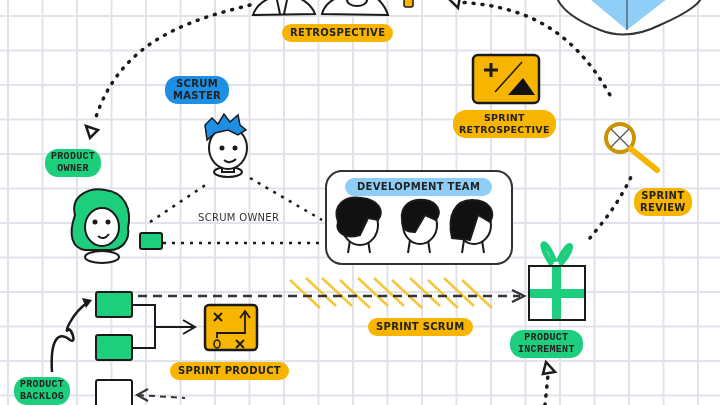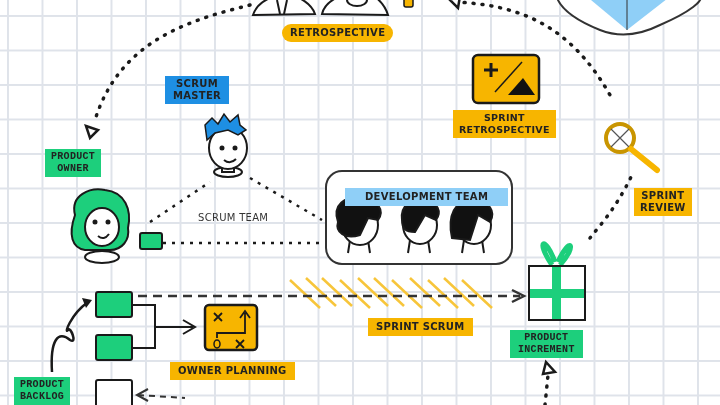--- a/index.html
+++ b/index.html
@@ -7,21 +7,21 @@
   #canvas{position:absolute;left:0;top:0;width:720px;height:405px;overflow:hidden;
     background-color:#fff;
     background-image:
       linear-gradient(to right, #dfe3ea 1.5px, transparent 1.5px),
       linear-gradient(to bottom, #dfe3ea 1.5px, transparent 1.5px);
     background-size:34.5px 34.5px;
     background-position:7px 15px;
   }
   svg{position:absolute;left:0;top:0;}
   .label{position:absolute;font-family:"DejaVu Sans",sans-serif;font-weight:bold;font-size:10px;
-    letter-spacing:0.3px;color:#222;text-align:center;line-height:12px;padding:3px 8px;border-radius:0;white-space:pre-line;}
+    letter-spacing:0.3px;color:#222;text-align:center;line-height:12px;padding:3px 8px;border-radius:13px;white-space:pre-line;}
   .yellow{background:#f7b500;}
   .green{background:#1dcf7c;font-family:Liberation Mono, monospace;}
   .blue{background:#1e8fe3;}
   .lightblue{background:#8fcff7;}
   .plain{background:transparent;color:#333;font-weight:normal;}
 </style>
 </head>
 <body>
 
 <div id="canvas">
@@ -156,22 +156,22 @@
 
 <div class="label yellow" style="left:282px;top:24px;border-radius:12px;">RETROSPECTIVE</div>
 <div class="label blue" style="left:165px;top:76px;padding:2px 8px;">SCRUM
 MASTER</div>
 <div class="label green" style="left:45px;top:149px;padding:2px 6px;">PRODUCT
 OWNER</div>
 <div class="label yellow" style="left:453px;top:110px;padding:2px 6px;font-size:9.5px;">SPRINT
 RETROSPECTIVE</div>
 <div class="label yellow" style="left:634px;top:188px;padding:2px 6px;">SPRINT
 REVIEW</div>
-<div class="label lightblue" style="left:345px;top:188px;padding:3px 20px;">DEVELOPMENT TEAM</div>
-<div class="label plain" style="left:190px;top:209px;">SCRUM TEAM</div>
+<div class="label lightblue" style="left:345px;top:178px;padding:3px 12px;">DEVELOPMENT TEAM</div>
+<div class="label plain" style="left:190px;top:209px;">SCRUM OWNER</div>
 <div class="label yellow" style="left:368px;top:318px;">SPRINT SCRUM</div>
 <div class="label green" style="left:510px;top:330px;padding:2px 8px;">PRODUCT
 INCREMENT</div>
-<div class="label yellow" style="left:170px;top:362px;">OWNER PLANNING</div>
+<div class="label yellow" style="left:170px;top:362px;">SPRINT PRODUCT</div>
 <div class="label green" style="left:14px;top:377px;padding:2px 6px;">PRODUCT
 BACKLOG</div>
 
 </div>
 
 </body></html>

